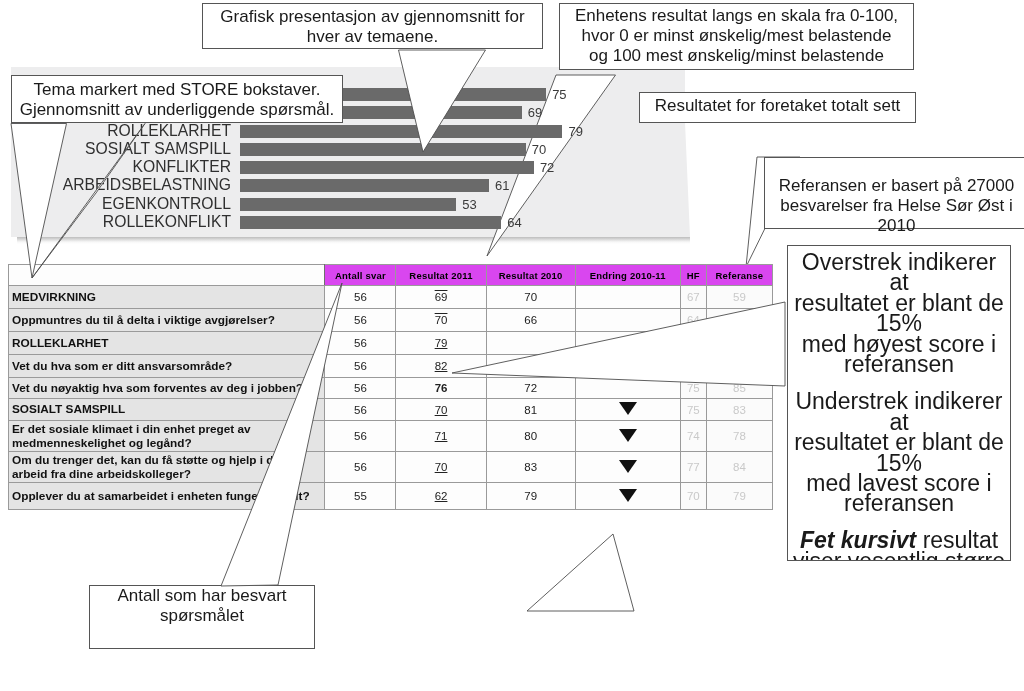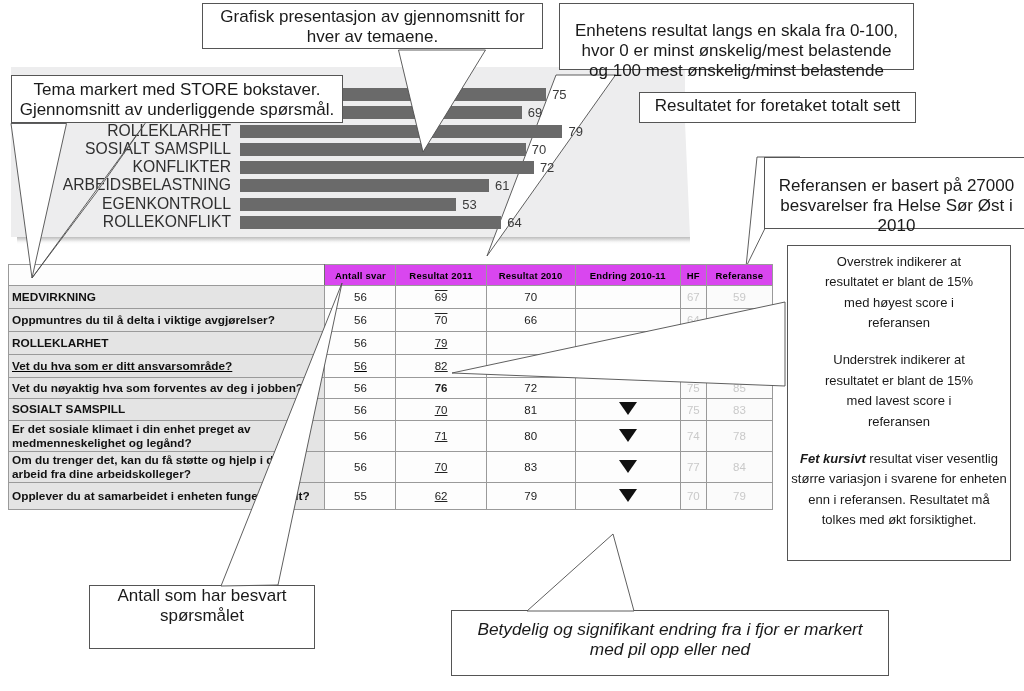--- a/index.html
+++ b/index.html
@@ -37,25 +37,25 @@
      border-right:9px solid transparent;border-top:13px solid #111;}
 
   
   .callout{position:absolute;white-space:pre-line;background:#fff;border:1px solid #555;
      font-family:"Liberation Sans",sans-serif;font-size:17px;color:#1a1a1a;
      text-align:center;line-height:20.2px;box-sizing:border-box;}
   svg.leaders{position:absolute;left:0;top:0;width:1024px;height:691px;pointer-events:none;}
 
   #co-chart{left:202px;top:3px;width:341px;height:46px;padding-top:3px;}
   #co-theme{left:11px;top:75px;width:332px;height:48px;padding-top:4px;}
-  #co-scale{left:559px;top:3px;width:355px;height:67px;padding-top:17px;}
+  #co-scale{left:559px;top:3px;width:355px;height:67px;padding-top:2px;}
   #co-hf{left:639px;top:92px;width:277px;height:31px;padding-top:3px;}
   #co-ref{left:764px;top:157px;width:265px;height:72px;padding-top:18px;}
   #co-legend{left:787px;top:245px;width:224px;height:316px;padding:6px 2px 0 2px;text-align:center;overflow:hidden;line-height:20.45px;white-space:normal;font-size:0;}
-  #co-legend p{margin:0 0 16.5px 0;white-space:pre-line;font-size:13px;}
+  #co-legend p{margin:0 0 16.5px 0;white-space:pre-line;font-size:23px;}
   #co-antall{left:89px;top:585px;width:226px;height:64px;}
   #co-endring{left:451px;top:610px;width:438px;height:66px;padding-top:8px;font-style:italic;font-size:17.3px;}
 </style>
 </head>
 <body>
 
 <div id="page">
 
   <div id="chart-panel"></div>
   <div id="chart-shadow"></div>
@@ -150,21 +150,21 @@
         </tr>
         <tr style="height: 23px;">
           <td class="c-label">ROLLEKLARHET</td>
           <td class="c-num">56</td>
           <td class="c-num"><span class="u">79</span></td>
           <td class="c-num"></td>
           <td class="c-num"></td>
           <td class="c-faint"></td>
           <td class="c-faint"></td>
         </tr>
-        <tr style="height: 23px; text-decoration: underline;">
+        <tr style="height: 23px;">
           <td class="c-label">Vet du hva som er ditt ansvarsområde?</td>
           <td class="c-num">56</td>
           <td class="c-num"><span class="u">82</span></td>
           <td class="c-num">81</td>
           <td class="c-num"></td>
           <td class="c-faint">82</td>
           <td class="c-faint">83</td>
         </tr>
         <tr style="height: 21px;">
           <td class="c-label">Vet du nøyaktig hva som forventes av deg i jobben?</td>
@@ -231,22 +231,20 @@
 med høyest score i
 referansen</p>
     <p>Understrek indikerer at
 resultatet er blant de 15%
 med lavest score i
 referansen</p>
     <p><b><i>Fet kursivt</i></b><span> resultat viser vesentlig større variasjon i svarene for enheten enn i referansen. Resultatet må tolkes med økt forsiktighet.</span></p>
   </div>
   <div class="callout" id="co-antall">Antall som har besvart
 spørsmålet</div>
-  <div class="callout" id="co-endring">Betydelig og signifikant endring fra i fjor er markert
-med pil opp eller ned</div>
 
   <svg class="leaders" id="leaders-top" viewBox="0 0 1024 691">
     <g fill="#ffffff" stroke="#4d4d4d" stroke-width="0.9" stroke-linejoin="miter">
       <polygon points="398.5,50 485.5,50 423,152"></polygon>
       <polygon points="11,123.5 66.5,123.5 32,278"></polygon>
       <polygon points="145,123.5 96,193 32,278"></polygon>
       <polygon points="785,302 785,386 452,373"></polygon>
       <polygon points="342,283 278,585 221,586"></polygon>
       <polygon points="613,534 634,611 527,611"></polygon>
     </g>

